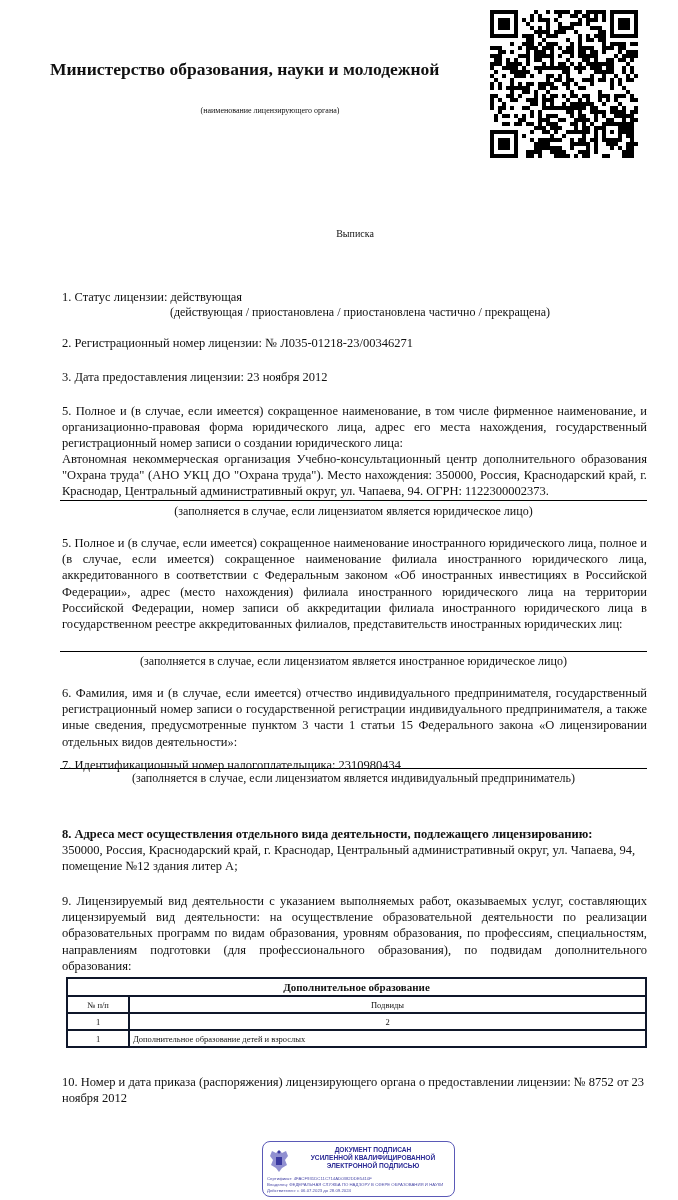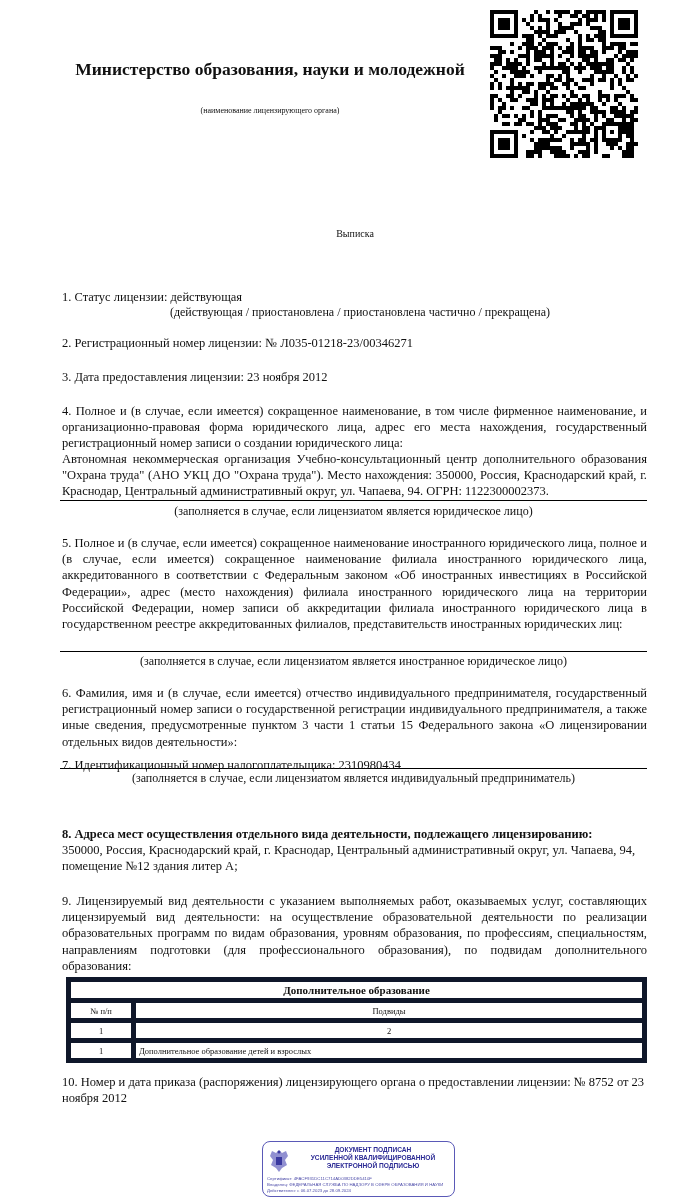--- a/index.html
+++ b/index.html
@@ -2,21 +2,21 @@
 <html><head>
 <meta charset="utf-8">
 <style>
   html, body { margin: 0; padding: 0; background: #ffffff; }
   body {
     width: 678px; height: 1200px; position: relative; overflow: hidden;
     font-family: "Liberation Serif", "DejaVu Serif", serif; color: #111;
   }
   .abs { position: absolute; }
   .org-title {
-    left: 50px; top: 57px; width: 440px; text-align: center;
+    left: 50px; top: 57px; width: 440px; 
     font-weight: bold; font-size: 17.5px; line-height: 24px;
   }
   .org-caption {
     left: 50px; top: 106px; width: 440px; text-align: center;
     font-size: 8px; line-height: 10px;
   }
   .qr { left: 490px; top: 10px; width: 148px; height: 148px; }
   .doc-title {
     left: 100px; top: 226px; width: 510px; text-align: center;
     font-size: 10px; line-height: 16px;
@@ -24,21 +24,21 @@
   .txt { font-size: 12.5px; line-height: 16px; }
   .para {
     left: 62px; width: 585px; text-align: justify; font-size: 12.5px; line-height: 16.2px;
   }
   .small-caption { font-size: 12px; line-height: 10px; text-align: center; }
   .rule { height: 1px; background: #000; left: 60px; width: 587px; }
   table.lic {
     position: absolute; left: 66px; top: 977px; width: 581px;
     border-collapse: collapse; font-size: 8.5px;
   }
-  table.lic td, table.lic th { border: 5px solid #0f172a; padding: 0 3px; height: 15px; }
+  table.lic td, table.lic th { border: 2px solid #0f172a; padding: 0 3px; height: 15px; }
   table.lic th.main { font-size: 11px; font-weight: bold; height: 16px; text-align: center; }
   table.lic td.c { text-align: center; }
   table.lic td.num { width: 54px; }
   .stamp {
     left: 262px; top: 1141px; width: 193px; height: 56px;
     border: 1.5px solid #5a59b7; border-radius: 8px; box-sizing: border-box;
     color: #3a39a0; font-family: "Liberation Sans", "DejaVu Sans", sans-serif;
     background: #fff;
   }
   .stamp-emblem { position: absolute; left: 5px; top: 6px; width: 22px; height: 26px; }
@@ -665,21 +665,21 @@
   <div>Выписка</div>
 </div>
 
 <div class="abs txt" style="left:62px; top:289px;">1. Статус лицензии: действующая</div>
 <div class="abs small-caption" style="left:160px; top:307px; width:400px;">(действующая / приостановлена / приостановлена частично / прекращена)</div>
 
 <div class="abs txt" style="left:62px; top:335px;">2. Регистрационный номер лицензии: № Л035-01218-23/00346271</div>
 
 <div class="abs txt" style="left:62px; top:369px;">3. Дата предоставления лицензии: 23 ноября 2012</div>
 
-<div class="abs para" style="top:403px;">4. Полное и (в случае, если имеется) сокращенное наименование, в том числе фирменное наименование, и организационно-правовая форма юридического лица, адрес его места нахождения, государственный регистрационный номер записи о создании юридического лица:</div>
+<div class="abs para" style="top:403px;">5. Полное и (в случае, если имеется) сокращенное наименование, в том числе фирменное наименование, и организационно-правовая форма юридического лица, адрес его места нахождения, государственный регистрационный номер записи о создании юридического лица:</div>
 <div class="abs para" style="top:451px;">Автономная некоммерческая организация Учебно-консультационный центр дополнительного образования "Охрана труда" (АНО УКЦ ДО "Охрана труда"). Место нахождения: 350000, Россия, Краснодарский край, г. Краснодар, Центральный административный округ, ул. Чапаева, 94. ОГРН: 1122300002373.</div>
 <div class="abs rule" style="top:500px;"></div>
 <div class="abs small-caption" style="left:60px; top:506px; width:587px;">(заполняется в случае, если лицензиатом является юридическое лицо)</div>
 
 <div class="abs para" style="top:535px;">5. Полное и (в случае, если имеется) сокращенное наименование иностранного юридического лица, полное и (в случае, если имеется) сокращенное наименование филиала иностранного юридического лица, аккредитованного в соответствии с Федеральным законом «Об иностранных инвестициях в Российской Федерации», адрес (место нахождения) филиала иностранного юридического лица на территории Российской Федерации, номер записи об аккредитации филиала иностранного юридического лица в государственном реестре аккредитованных филиалов, представительств иностранных юридических лиц:</div>
 <div class="abs rule" style="top:651px;"></div>
 <div class="abs small-caption" style="left:60px; top:656px; width:587px;">(заполняется в случае, если лицензиатом является иностранное юридическое лицо)</div>
 
 <div class="abs para" style="top:685px;">6. Фамилия, имя и (в случае, если имеется) отчество индивидуального предпринимателя, государственный регистрационный номер записи о государственной регистрации индивидуального предпринимателя, а также иные сведения, предусмотренные пунктом 3 части 1 статьи 15 Федерального закона «О лицензировании отдельных видов деятельности»:</div>
 <div class="abs rule" style="top:768px;"></div>

